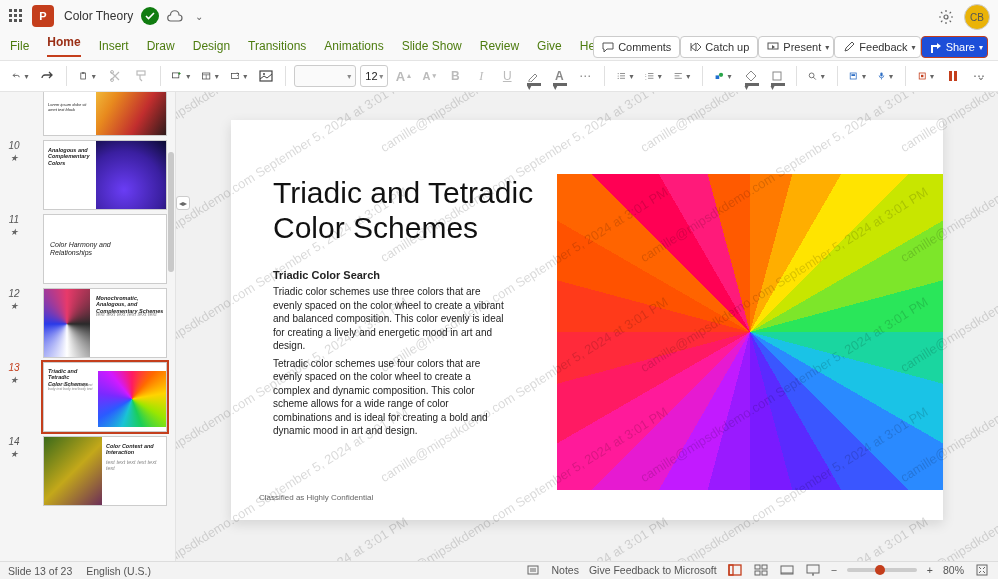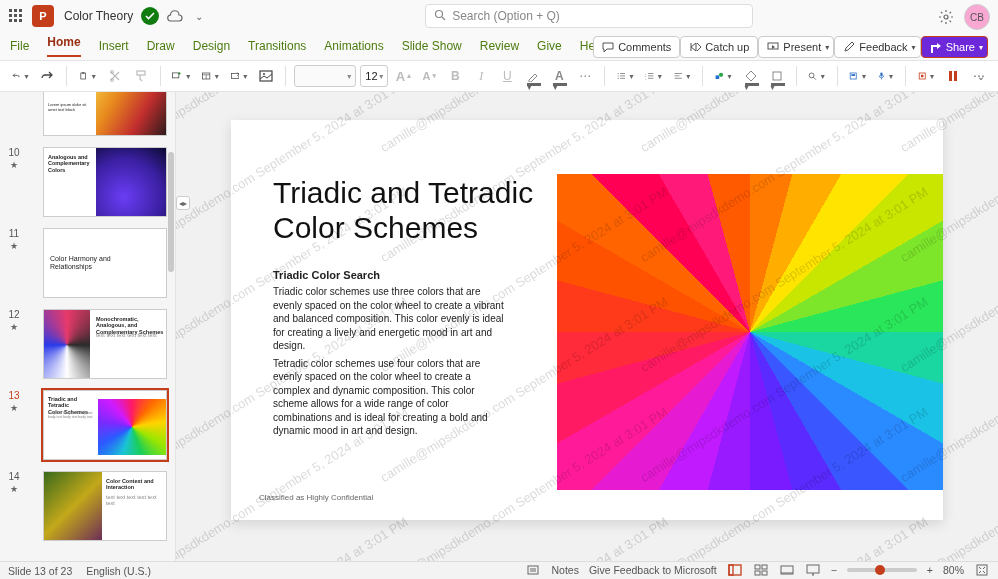--- a/index.html
+++ b/index.html
@@ -26,39 +26,39 @@
     .title-saved { width:18px; height:18px; border-radius:50%; background:#107c10; display:flex;align-items:center;justify-content:center; }
     .search-box {
       margin-left: 210px;
       width: 328px; height: 24px;
       border: 1px solid #ddd;
       border-radius: 4px; background:#fff;
       display:flex; align-items:center; padding:0 8px; gap:6px;
       color:#888;
     }
     .title-right { position:absolute; right:8px; top:4px; display:flex; align-items:center; gap:10px; }
-    .title-avatar { width:26px; height:26px; border-radius:50%; border:1px solid #ccc; display:flex;align-items:center;justify-content:center; font-size:10px; color:#555; background:#f9a8d4; }
+    .title-avatar { width:26px; height:26px; border-radius:50%; border:1px solid #ccc; display:flex;align-items:center;justify-content:center; font-size:10px; color:#555; background:#eab308; }
     
     .menubar {
       height: 28px;
       display:flex; align-items:center;
       padding: 0 10px; gap: 18px;
       font-size:12px;
     }
     .menu-item { color:#4d7c0f; cursor:pointer; }
     .menu-item.active { color:#9a2e15; font-weight:600; border-bottom:2px solid #c43e1c; padding-bottom:6px; }
     .menubar-right { position:absolute; right:10px; top:36px; display:flex; }
     .pill-btn {
       height:22px; padding:0 8px; border:1px solid #ccc; border-radius:4px;
       display:flex; align-items:center; gap:4px; font-size:11px; background:#fff;
       color:#333; cursor:pointer;
     }
     .pill-btn.split { padding-right:4px; }
     .pill-btn .chev { font-size:8px; color:#555; }
-    .share-btn { background:#6d28d9; color:#fff; border-color:#c43e1c; }
+    .share-btn { background:#1d4ed8; color:#fff; border-color:#c43e1c; }
     
     .ribbon {
       height: 32px;
       border-top:1px solid #e4e4e4;
       border-bottom:1px solid #e4e4e4;
       background:#fff;
       display:flex; align-items:center; padding:0 8px; gap:4px;
     }
     .rbtn {
       min-width:22px; height:22px; padding:0 4px;
@@ -84,21 +84,21 @@
     
     .thumb-pane {
       width: 176px; background:#f5f5f5;
       overflow:hidden; position:relative;
       border-right:1px solid #e3e3e3;
     }
     .thumb-scroll {
       position:absolute; top:0; left:0; right:0; bottom:0;
       padding: 4px 6px;
     }
-    .thumb-row { display:flex; gap:21px; margin-bottom:11px; position:relative; }
+    .thumb-row { display:flex; gap:21px; margin-bottom:4px; position:relative;font-style:italic; }
     .thumb-num-col { width:16px; display:flex; flex-direction:column; align-items:center; gap:2px; font-size:10px; color:#555; }
     .star { font-size:9px; color:#666; }
     .thumb-card {
       width: 124px; height: 70px;
       background:#fff; border:1px solid #ccc;
       position:relative; overflow:hidden;
       font-size:5px;
     }
     .thumb-card.selected { outline:2px solid #c43e1c; }
     .scrollbar { position:absolute; right:1px; top:60px; width:6px; height:120px; background:#c9c9c9; border-radius:3px; }
@@ -184,29 +184,20 @@
     <svg width="10" height="10" viewBox="0 0 10 10">
         <path d="M1 5 L3.5 7.5 L9 2" stroke="#fff" stroke-width="1.6" fill="none"></path>
       </svg>
   </span>
   <span class="icon-small">
     <svg width="16" height="12" viewBox="0 0 16 12">
         <path d="M12 5a3 3 0 010 6H4a3 3 0 01-.5-6A4 4 0 0112 5z" fill="none" stroke="#666" stroke-width="1.2"></path>
       </svg>
   </span>
   <span class="icon-small" style="font-size:10px;color:#666;">⌄</span>
-  <div class="search-box">
-    <span>
-      <svg width="12" height="12" viewBox="0 0 12 12">
-          <circle cx="5" cy="5" r="3.5" fill="none" stroke="#888" stroke-width="1.2"></circle>
-          <line x1="8" y1="8" x2="11" y2="11" stroke="#888" stroke-width="1.2"></line>
-        </svg>
-    </span>
-    <span>Search (Option + Q)</span>
-  </div>
   <div class="title-right">
     <span class="icon-small">
       <svg width="16" height="16" viewBox="0 0 16 16">
           <circle cx="8" cy="8" r="2" fill="none" stroke="#666" stroke-width="1.2"></circle>
           <path d="M8 1v2M8 13v2M1 8h2M13 8h2M3 3l1.4 1.4M11.6 11.6L13 13M13 3l-1.4 1.4M4.4 11.6L3 13" stroke="#666" stroke-width="1.2"></path>
         </svg>
     </span>
     <span class="title-avatar">CB</span>
   </div>
 </div>

